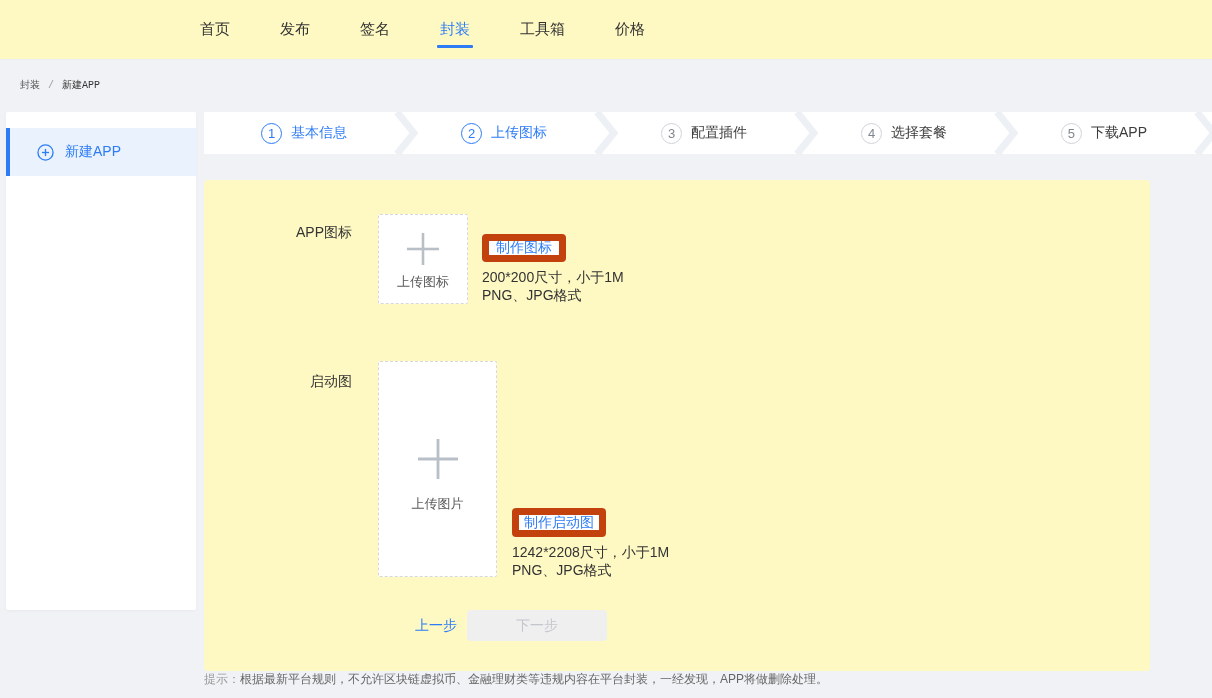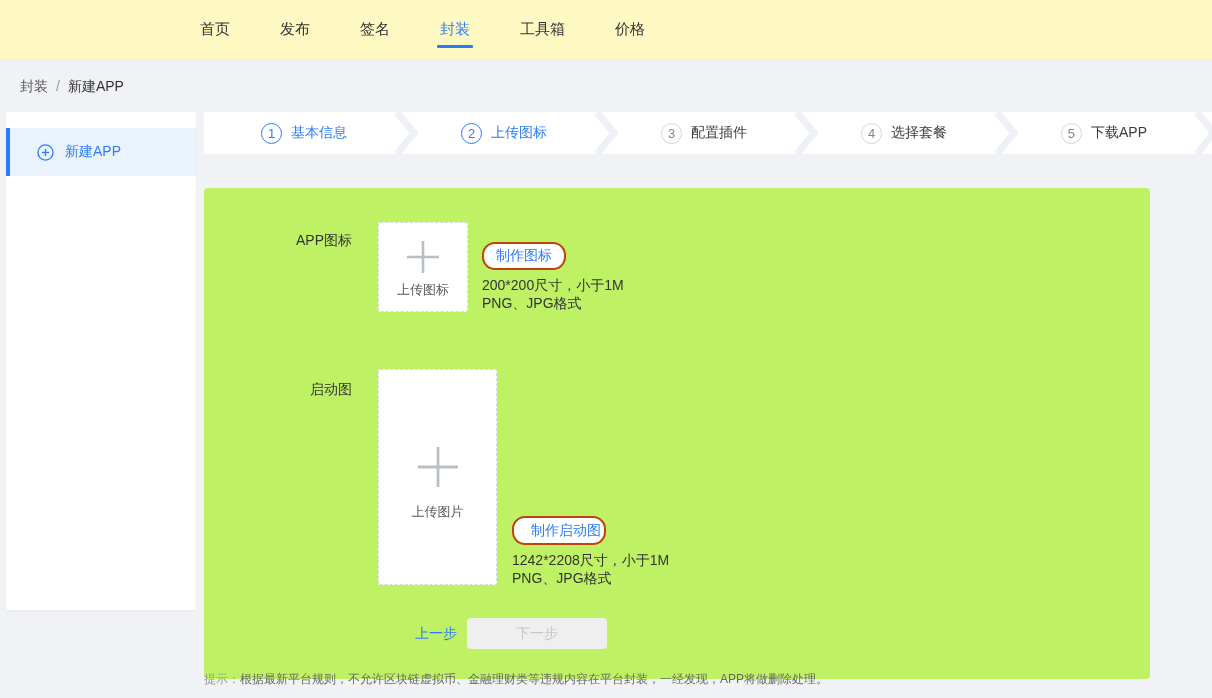--- a/index.html
+++ b/index.html
@@ -10,21 +10,21 @@
   .topnav { position:absolute; left:0; top:0; width:1212px; height:60px;
             background:#fef9c3; border-bottom:1px solid #eceef1; display:flex;
             align-items:stretch; padding-left:200px; z-index:5; }
   .nav-item { display:flex; align-items:center; margin-right:50px; font-size:15px;
               color:#333; cursor:pointer; position:relative; }
   .nav-item.active { color:#2d7cf6; }
   .nav-item.active::after { content:""; position:absolute; left:-3px; right:-3px;
               bottom:11px; height:3px; background:#2d7cf6; border-radius:1px; }
 
   
-  .breadcrumb { position:absolute; left:20px; top:78px; font-size:14px; color:#555; }
+  .breadcrumb { position:absolute; left:20px; top:78px; font-size:10px; color:#555;font-family:Liberation Mono, monospace; }
   .breadcrumb .sep { color:#999; margin:0 8px; }
   .breadcrumb .current { color:#333; }
 
   
   .sidebar { position:absolute; left:6px; top:112px; width:190px; height:498px;
              background:#fff; border-radius:2px; box-shadow:0 1px 3px rgba(0,0,0,0.04); }
   .side-item { height:48px; display:flex; align-items:center; padding-left:27px;
                font-size:14px; color:#333; cursor:pointer; border-left:4px solid transparent; }
   .side-item .s-icon { width:17px; height:17px; margin-right:11px; flex:0 0 auto; }
   .side-item.active { background:#e9f2fd; border-left-color:#2d7cf6; color:#2d7cf6; }
@@ -37,31 +37,31 @@
   .step { position:absolute; top:0; height:42px; width:200px; display:flex;
           align-items:center; justify-content:center; gap:9px; font-size:14px; color:#3c3c3c; }
   .step .num { width:21px; height:21px; border:1px solid #cfd3da; border-radius:50%;
                display:flex; align-items:center; justify-content:center; font-size:13px;
                color:#808690; background:#fff; }
   .step.on { color:#2d7cf6; }
   .step.on .num { border-color:#2d7cf6; color:#2d7cf6; }
   .chev { position:absolute; top:0; }
 
   
-  .main-card { position:absolute; left:204px; top:188px; width:946px; height:491px;
-               background:#bef264; border-radius:4px; }
+  .main-card { position:absolute; left:204px; top:180px; width:946px; height:491px;
+               background:#fef9c3; border-radius:4px; }
   .field-label { position:absolute; width:148px; text-align:right; font-size:14px;
                  color:#333; }
   .upload-box { position:absolute; border:1px dashed #d8d8d8; border-radius:2px;
                 background:#fff; display:flex; flex-direction:column; align-items:center;
                 cursor:pointer; }
   .upload-box .plus { flex:0 0 auto; }
   .upload-box .up-label { font-size:13px; color:#595959; }
-  .ghost-btn { position:absolute; border:2px solid #c2410c; color:#2d7cf6; background:#fff;
-               border-radius:13px; font-size:14px; display:flex; align-items:center;
+  .ghost-btn { position:absolute; border:7px solid #c2410c; color:#2d7cf6; background:#fff;
+               border-radius:4px; font-size:14px; display:flex; align-items:center;
                justify-content:center; cursor:pointer;
                font-family:Liberation Serif, serif; }
   .hint { position:absolute; font-size:14px; color:#333; white-space:nowrap; }
 
   .prev-link { position:absolute; left:211px; top:437px; font-size:14px; color:#2d7cf6;
                cursor:pointer; }
   .next-btn { position:absolute; left:263px; top:430px; width:140px; height:31px;
               background:#efefef; color:#c3c6cb; border:none; border-radius:4px;
               font-size:14px; cursor:not-allowed;
               font-family:"Liberation Sans","DejaVu Sans",sans-serif; }
@@ -154,21 +154,21 @@
   <div class="field-label" style="left:0; top:193px;">启动图</div>
 
   <div class="upload-box" style="left:174px; top:181px; width:119px; height:216px; padding-top:75px;">
     <svg class="plus" width="44" height="44" viewBox="0 0 44 44">
       <line x1="22" y1="2" x2="22" y2="42" stroke="#b9bfc7" stroke-width="2.8"></line>
       <line x1="2" y1="22" x2="42" y2="22" stroke="#b9bfc7" stroke-width="2.8"></line>
     </svg>
     <span class="up-label" style="margin-top:14px;">上传图片</span>
   </div>
 
-  <button class="ghost-btn" style="left:308px; top:328px; width:94px; height:29px;padding-left:14px;">制作启动图</button>
+  <button class="ghost-btn" style="left:308px; top:328px; width:94px; height:29px;">制作启动图</button>
   <div class="hint" style="left:308px; top:364px;">1242*2208尺寸，小于1M</div>
   <div class="hint" style="left:308px; top:382px;">PNG、JPG格式</div>
 
   <span class="prev-link">上一步</span>
   <button class="next-btn" disabled="">下一步</button>
 </div>
 
 <div class="footer-tip">
   <span class="tip-label">提示：</span><span>根据最新平台规则，不允许区块链虚拟币、金融理财类等违规内容在平台封装，一经发现，APP将做删除处理。</span>
 </div>

